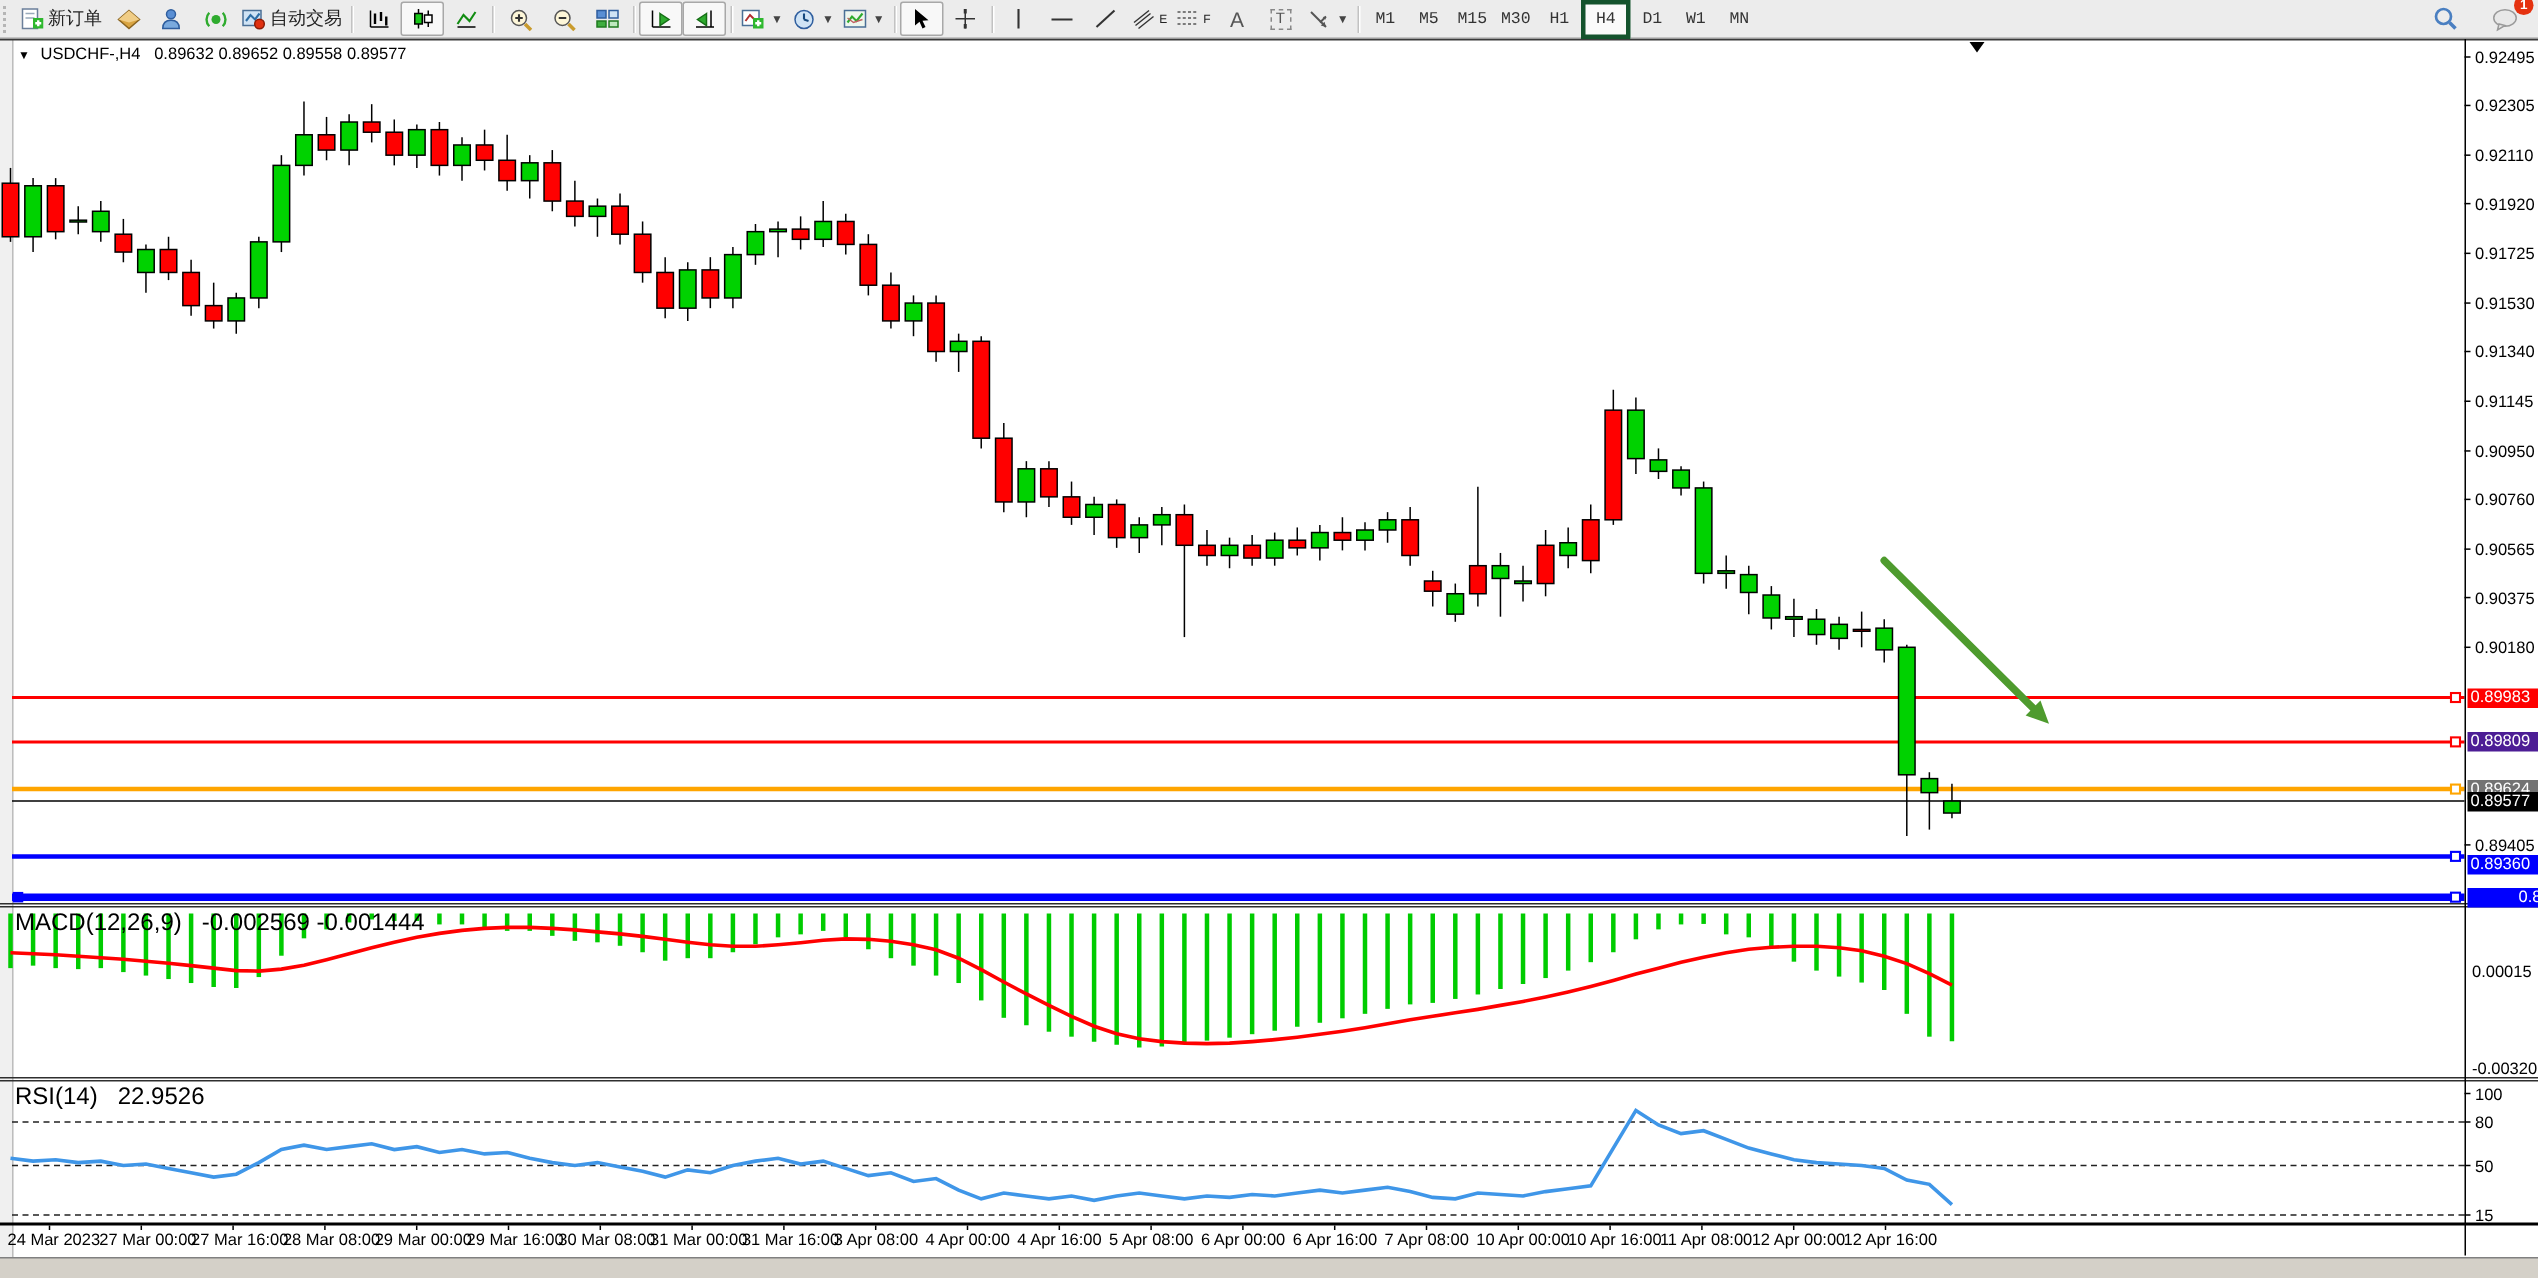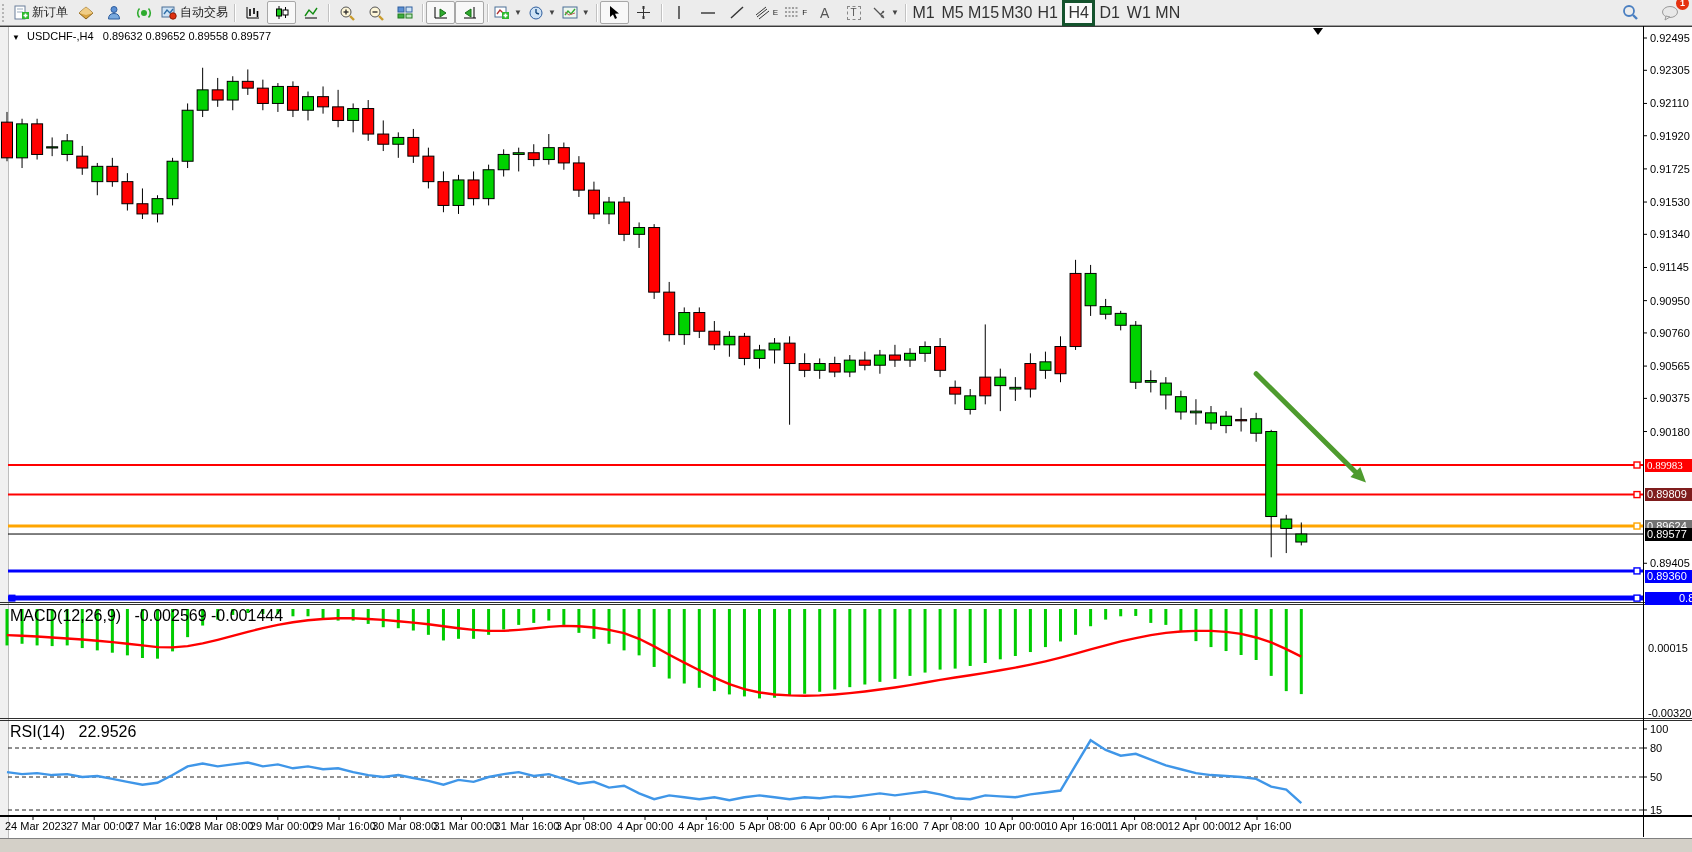--- a/index.html
+++ b/index.html
@@ -8,21 +8,21 @@
   #toolbar{position:absolute;left:0;top:0;width:1692px;height:25px;background:#ececec;
     border-bottom:1px solid #9c9c9c;display:flex;align-items:center;font-size:12px;color:#222;z-index:40;}
   .tb-handle{width:5px;height:18px;margin:0 2px;border-left:2px dotted #b5b5b5;}
   .tb-sep{width:1px;height:18px;background:#c2c2c2;margin:0 3px;box-shadow:1px 0 0 #fff;}
   .tb-btn{height:21px;min-width:23px;display:flex;align-items:center;justify-content:center;
     padding:0 2px;border:1px solid transparent;border-radius:2px;gap:3px;cursor:default;}
   .tb-btn.active{background:#f8f8f8;border:1px solid #a8a8a8;}
   .tb-btn svg{display:block;}
   .tb-caret{font-size:8px;color:#444;margin-left:1px;}
   .tf-btn{height:20px;min-width:27px;display:flex;align-items:center;justify-content:center;
-    font-size:16px;color:#333;border:1px solid transparent;}
+    font-size:11px;color:#333;border:1px solid transparent;font-family:Liberation Mono, monospace;}
   .tf-btn.active{background:#fafafa;border:3px solid #14532d;}
   #tb-right{margin-left:auto;display:flex;align-items:center;margin-right:8px;gap:10px;}
   #chat-badge{position:absolute;right:-6px;top:-5px;width:13px;height:13px;border-radius:50%;
     background:#e53210;color:#fff;font-size:9px;line-height:13px;text-align:center;font-weight:bold;}
   
   #left-strip{position:absolute;left:0;top:26px;width:8px;height:812px;background:#f0f0f0;border-right:1px solid #bdbdbd;z-index:5;}
   #top-border{position:absolute;left:0;top:25px;width:1692px;height:2px;background:#3a3a3a;z-index:6;}
   #bottom-strip{position:absolute;left:0;top:838px;width:1692px;height:14px;background:#d4d0c8;border-top:1px solid #808080;z-index:6;}
   .pane-sep{position:absolute;left:0;width:1692px;height:1px;background:#2e2e2e;z-index:20;}
   #axis-vline{position:absolute;left:1643px;top:26px;width:1px;height:811px;background:#000;z-index:21;}
@@ -716,20 +716,20 @@
     <line x1="1073.4" y1="817" x2="1073.4" y2="820" stroke="#000"></line>
     <text x="1045.4" y="830" fill="#000" font-size="11px" font-family="&quot;Liberation Sans&quot;,sans-serif" text-anchor="start">10 Apr 16:00</text>
     <line x1="1134.6000000000001" y1="817" x2="1134.6000000000001" y2="820" stroke="#000"></line>
     <text x="1106.6000000000001" y="830" fill="#000" font-size="11px" font-family="&quot;Liberation Sans&quot;,sans-serif" text-anchor="start">11 Apr 08:00</text>
     <line x1="1195.8" y1="817" x2="1195.8" y2="820" stroke="#000"></line>
     <text x="1167.8" y="830" fill="#000" font-size="11px" font-family="&quot;Liberation Sans&quot;,sans-serif" text-anchor="start">12 Apr 00:00</text>
     <line x1="1257" y1="817" x2="1257" y2="820" stroke="#000"></line>
     <text x="1229" y="830" fill="#000" font-size="11px" font-family="&quot;Liberation Sans&quot;,sans-serif" text-anchor="start">12 Apr 16:00</text>
   </svg>
 <div id="overlay-labels">
-    <div class="price-tag" style="top: 458.515px; background: rgb(255, 0, 0); font-family: Liberation Serif, serif;">0.89983</div>
-    <div class="price-tag" style="top: 488.093px; background: #7f1d1d;">0.89809</div>
+    <div class="price-tag" style="top: 458.515px; background: rgb(255, 0, 0);">0.89983</div>
+    <div class="price-tag" style="top: 488.093px; background: #4c1d95;">0.89809</div>
     <div class="price-tag" style="top: 519.541px; background: #737373;">0.89624</div>
     <div class="price-tag" style="top: 570px; background: rgb(0, 0, 255);">0.89360</div>
     <div class="price-tag" style="top: 591.617px; background: rgb(0, 0, 255); padding-left: 34px;">0.89200</div>
     <div class="price-tag" style="top: 527.531px; background: rgb(0, 0, 0);">0.89577</div>
   </div>
 <div id="bottom-strip"></div>
 
 </body></html>

